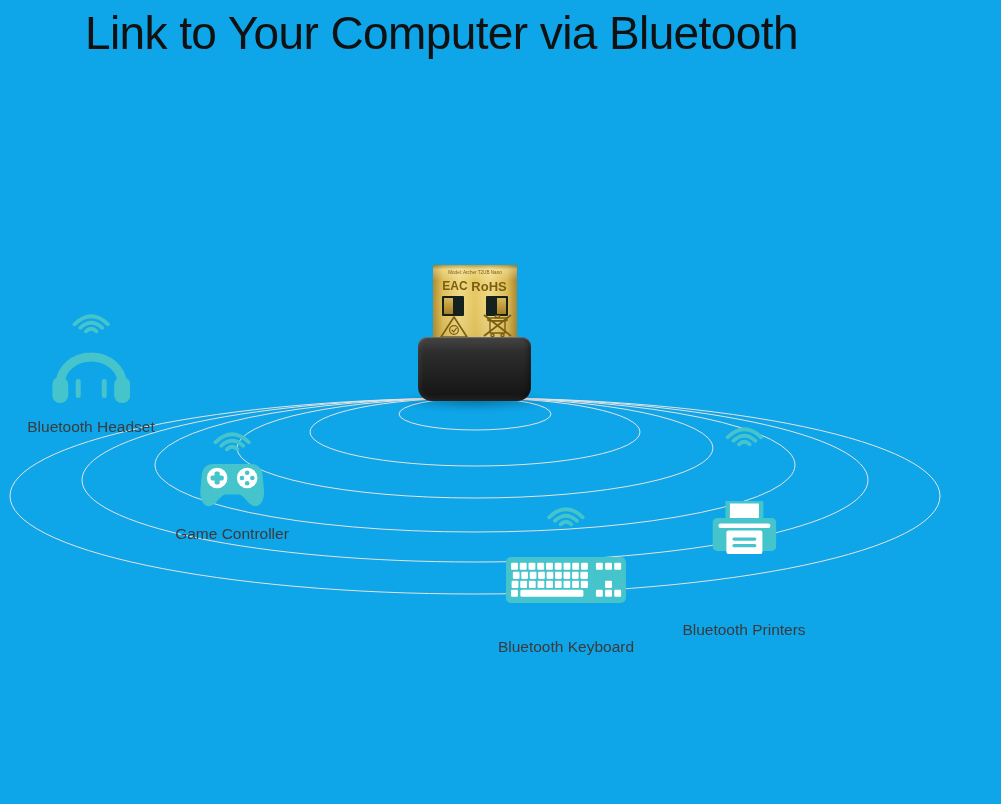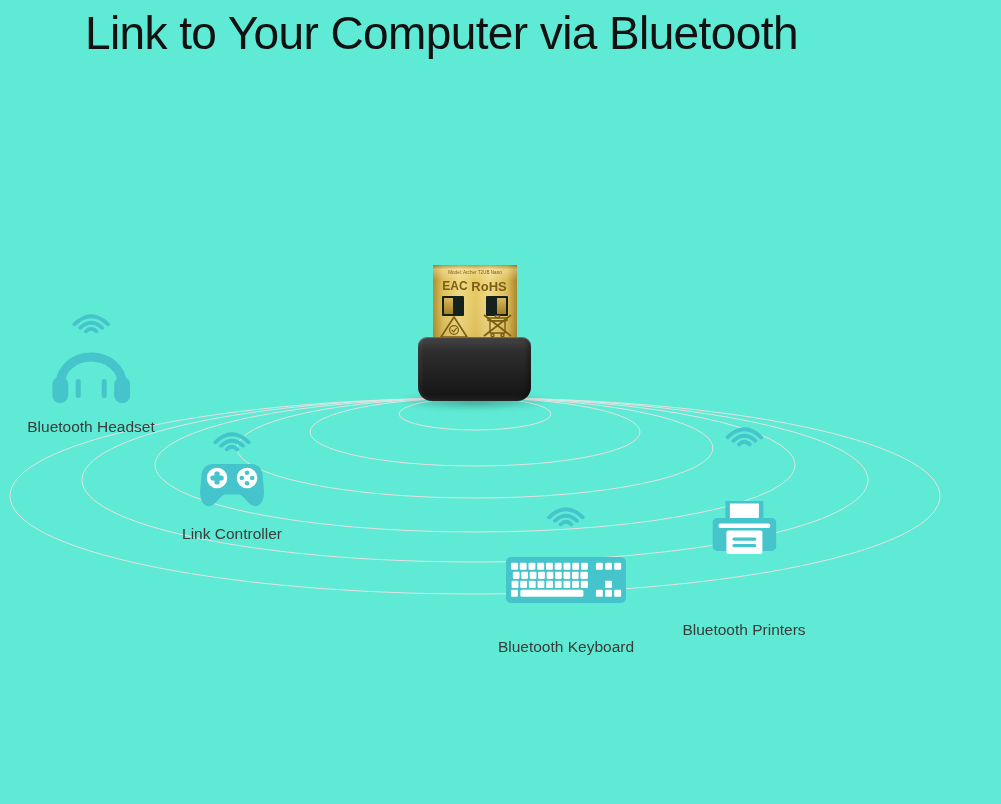--- a/index.html
+++ b/index.html
@@ -1,16 +1,16 @@
 <!DOCTYPE html>
 <html style="--accent: #45C4CB; --ring: #E3E3E3; --label: #3B3B3B; --title: #111111;"><head>
 <meta charset="utf-8">
 <style>
   html,body{margin:0;padding:0;background:#fff;}
-  .stage{position:relative;width:1001px;height:804px;background:#5eead4;overflow:hidden;
+  .stage{position:relative;width:1001px;height:804px;background:#0ea5e9;overflow:hidden;
          font-family:"Liberation Sans",sans-serif;}
   .title{position:absolute;left:85px;top:6px;margin:0;font-size:46px;font-weight:400;
          letter-spacing:-0.6px;color:var(--title,#111);white-space:nowrap;}
   .rings{position:absolute;left:0;top:0;z-index:0;}
   .rings ellipse{fill:none;stroke:var(--ring,#e3e3e3);stroke-width:1;}
   
   .adapter-shadow{position:absolute;left:399px;top:392px;width:152px;height:18px;z-index:1;
       background:radial-gradient(ellipse at center, rgba(0,0,0,.30) 0%, rgba(0,0,0,.12) 45%, rgba(0,0,0,0) 72%);
       filter:blur(2.5px);}
   .usb-connector{position:absolute;left:433px;top:265px;z-index:2;}
@@ -144,21 +144,21 @@
         C2 5.5 6.5 1 13 1 Z"></path>
       <circle class="wfill" cx="17" cy="15" r="10.3"></circle>
       <rect class="tfill" x="14.4" y="8.4" width="5.2" height="13.2" rx="1.8"></rect>
       <rect class="tfill" x="10.4" y="12.4" width="13.2" height="5.2" rx="1.8"></rect>
       <circle class="wfill" cx="47" cy="15" r="10.3"></circle>
       <circle class="tfill" cx="47" cy="9.8" r="2.3"></circle>
       <circle class="tfill" cx="41.8" cy="15" r="2.3"></circle>
       <circle class="tfill" cx="52.2" cy="15" r="2.3"></circle>
       <circle class="tfill" cx="47" cy="20.2" r="2.3"></circle>
     </svg>
-    <div class="label">Link Controller</div>
+    <div class="label">Game Controller</div>
   </div>
 
 
   <div class="device d-keyboard">
     <svg class="waves" width="44" height="23" viewBox="0 0 44 26">
       <path d="M3 15 Q22 -3 41 15"></path>
         <path d="M9.5 19 Q22 7.5 34.5 19"></path>
         <path d="M16 23 Q22 17 28 23"></path>
     </svg>
     <svg class="icon" width="120" height="46" viewBox="0 0 118 45">

